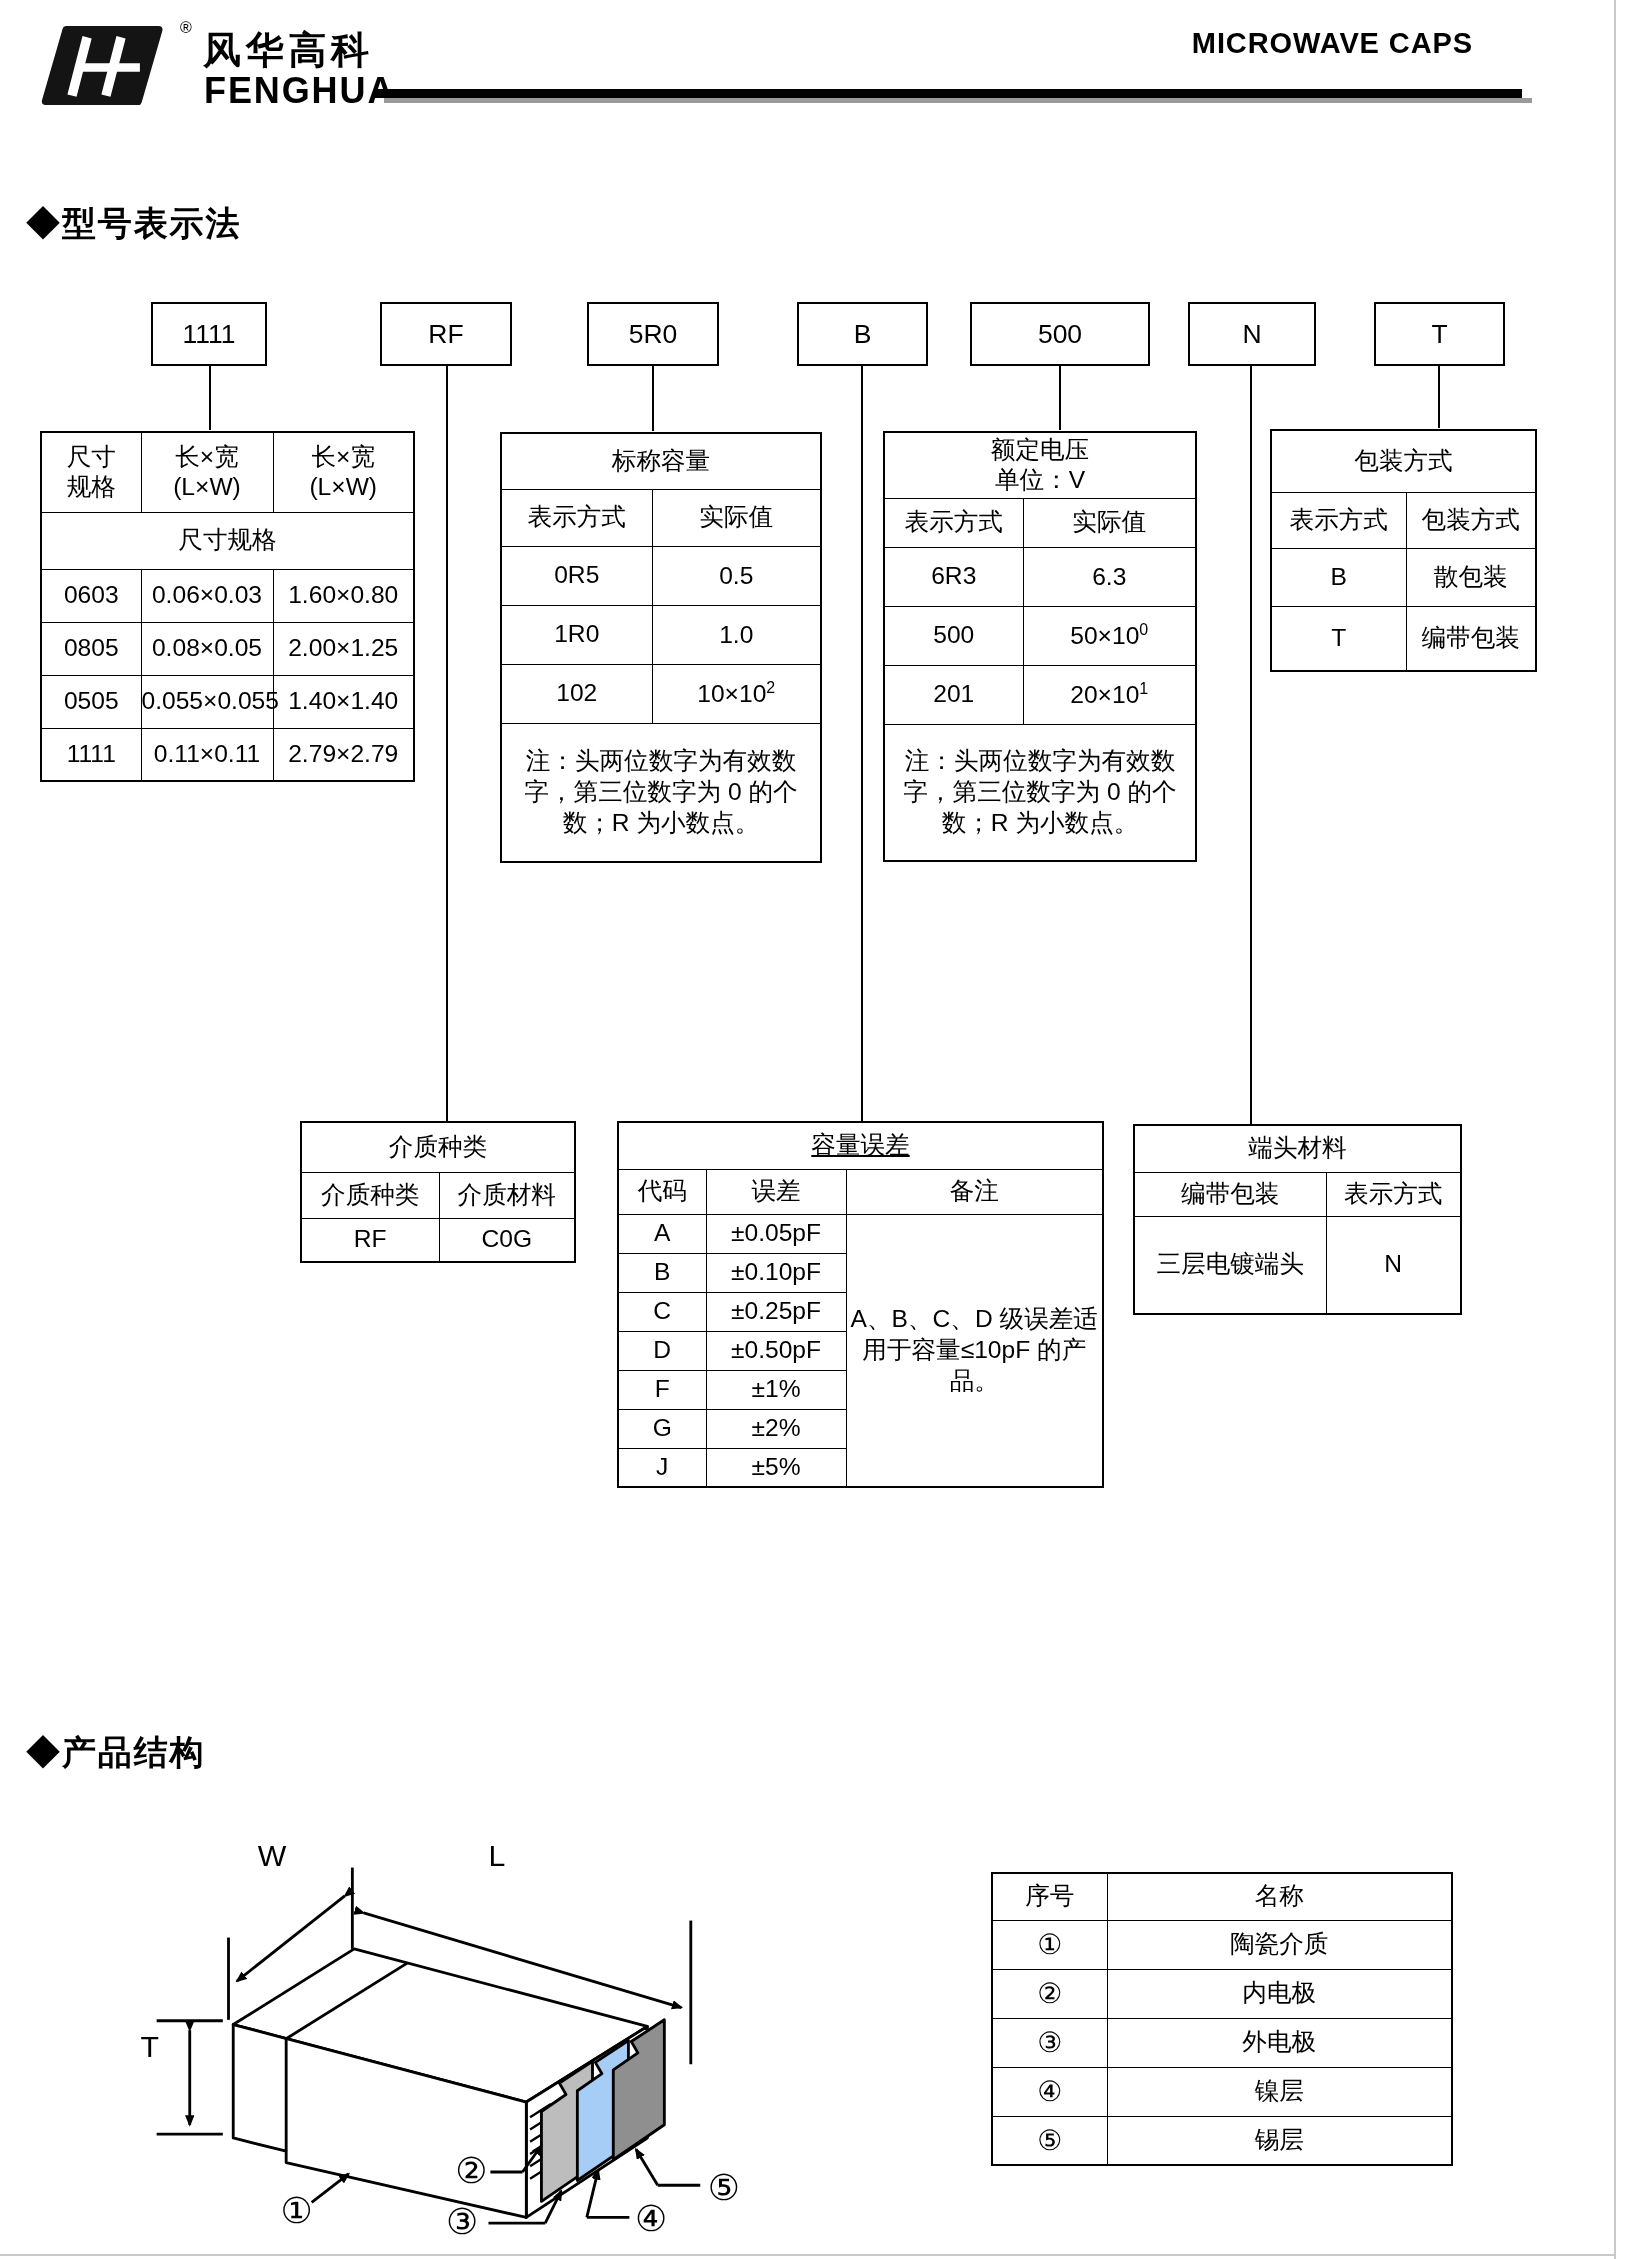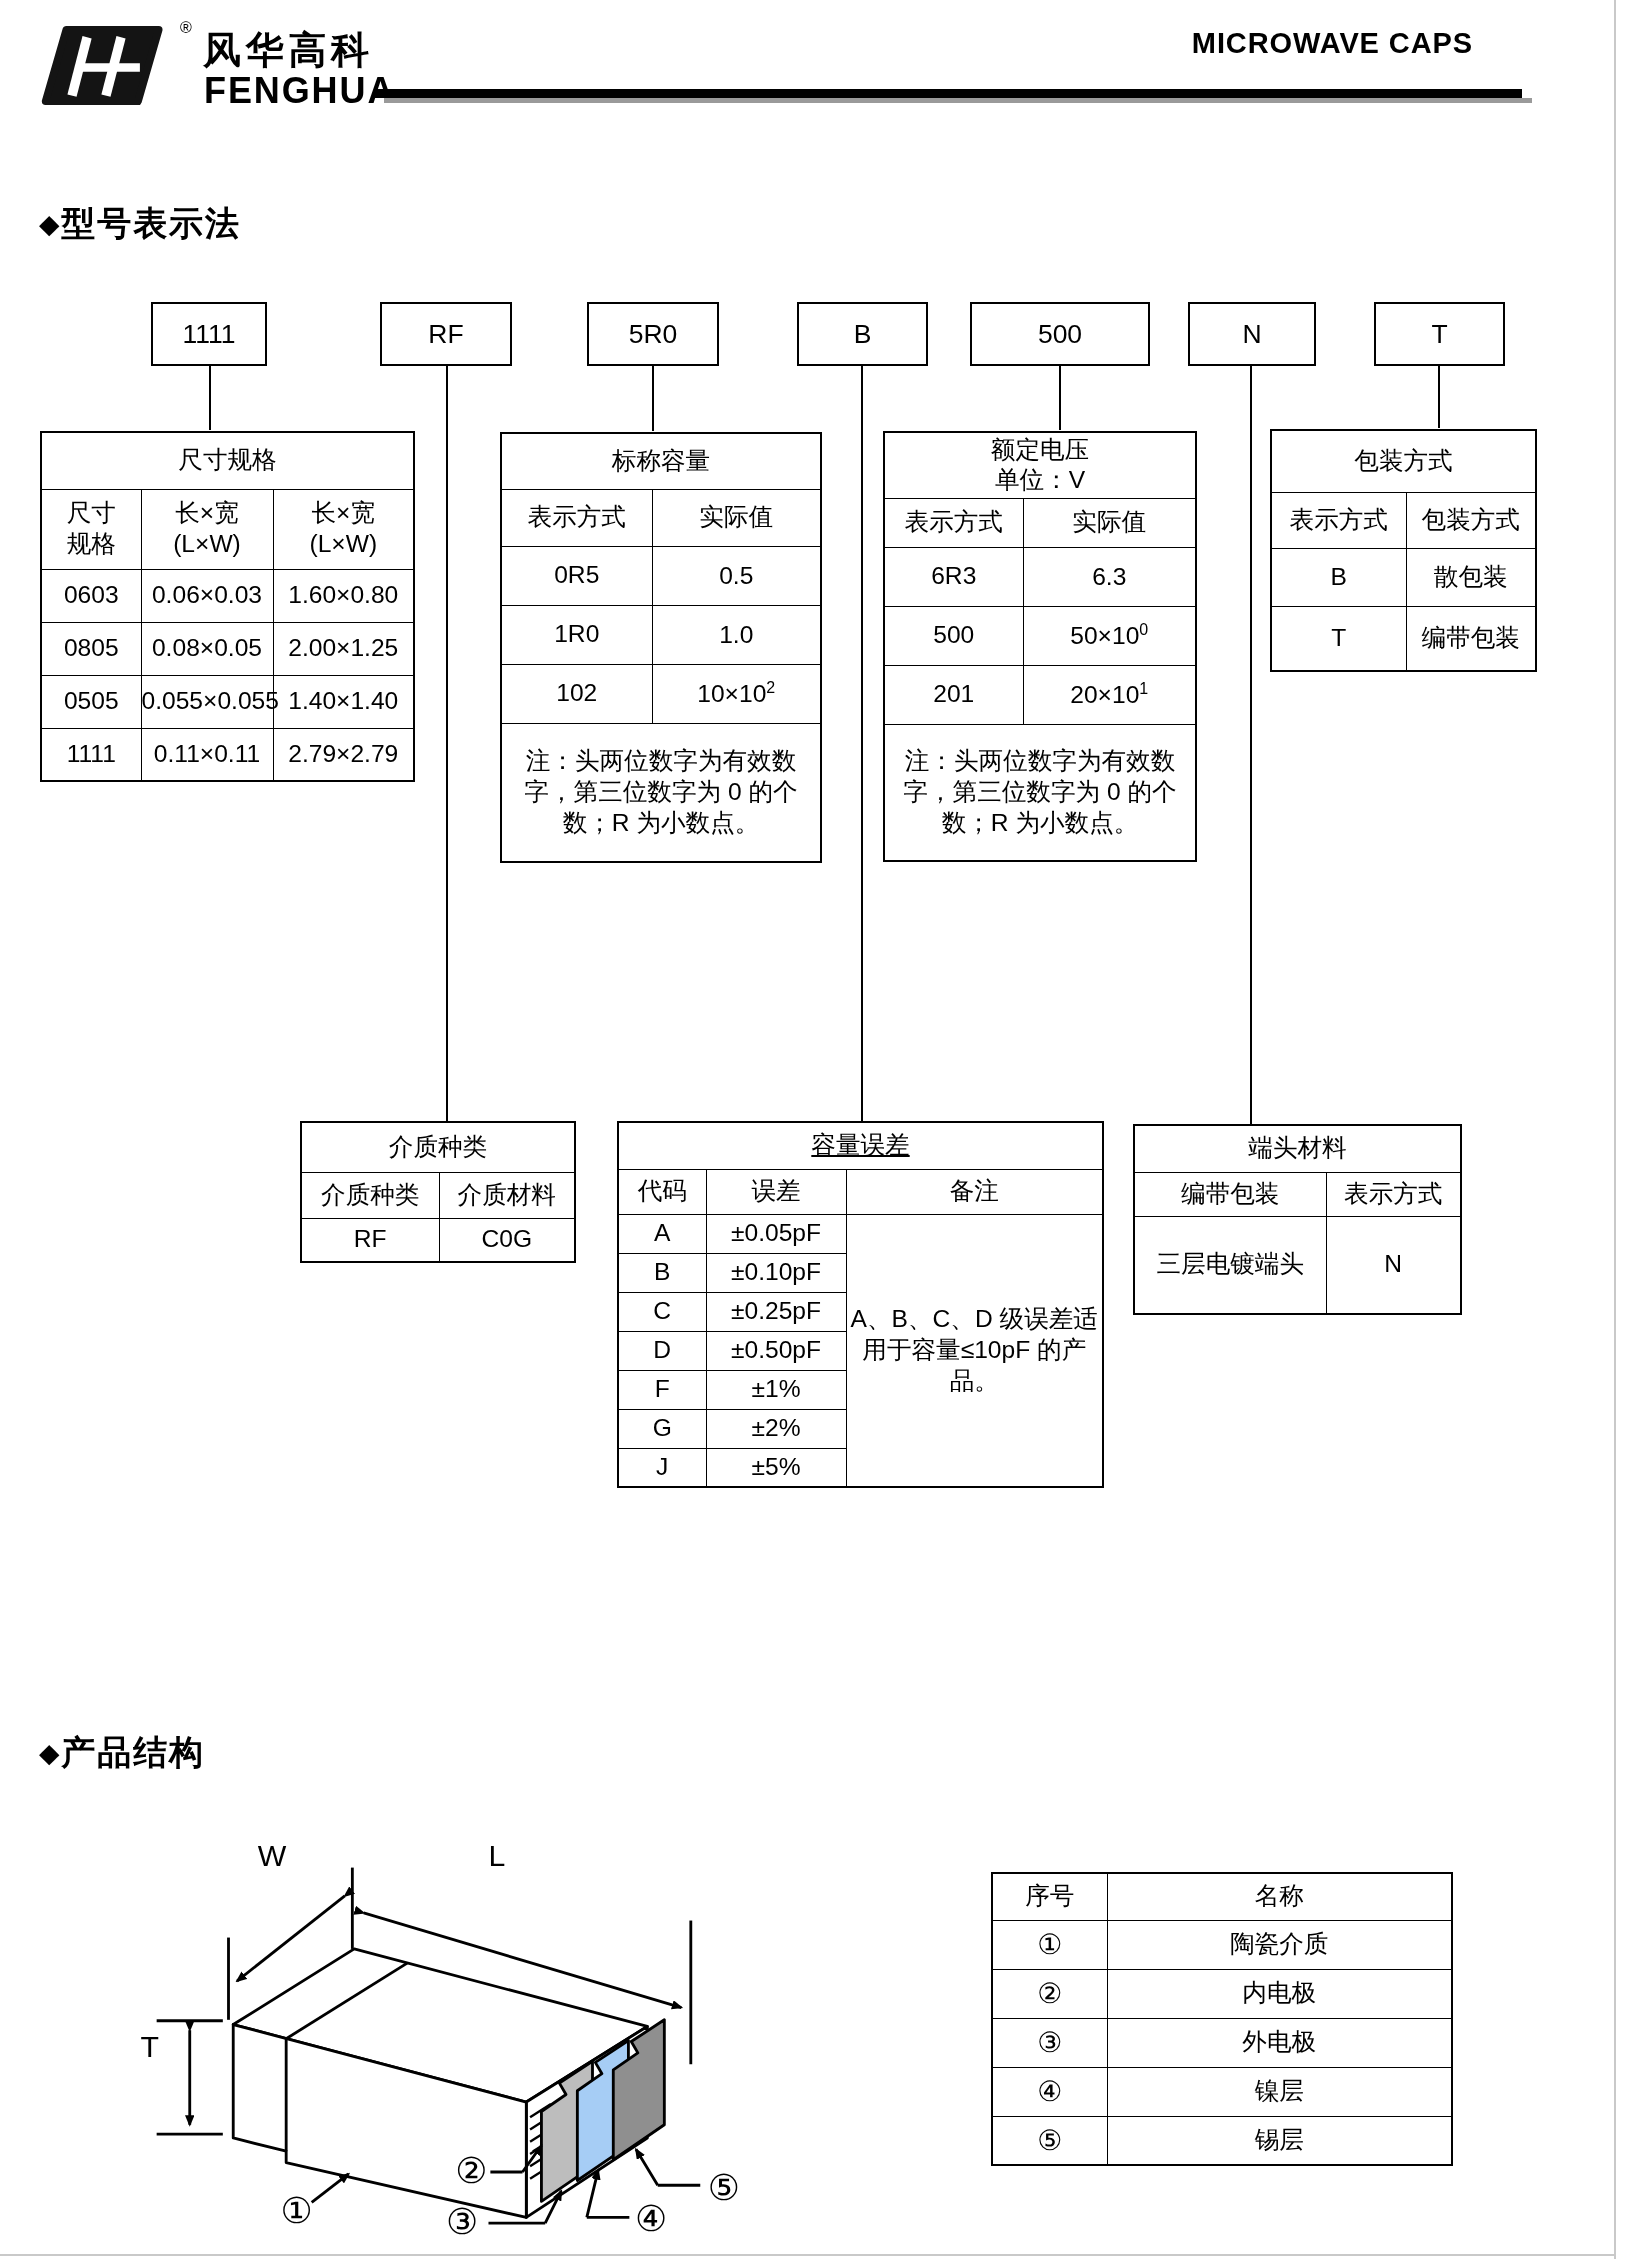--- a/index.html
+++ b/index.html
@@ -6,21 +6,21 @@
   body{width:1631px;height:2260px;position:relative;font-family:"Liberation Sans",sans-serif;color:#000;overflow:hidden;}
   .abs{position:absolute;}
   
   .logo-cn{position:absolute;left:203px;top:24.6px;font-size:38px;font-weight:bold;letter-spacing:4.7px;}
   .logo-en{position:absolute;left:204px;top:70px;font-size:36px;font-weight:bold;letter-spacing:1.9px;}
   .reg{position:absolute;left:180px;top:19px;font-size:16px;}
   .page-title{position:absolute;left:1041px;top:26.5px;width:432px;text-align:right;font-size:29px;font-weight:bold;letter-spacing:0.9px;}
   .rule-black{position:absolute;left:374px;top:89px;width:1148px;height:8.5px;background:#000;}
   .rule-shadow{position:absolute;left:384px;top:98px;width:1148px;height:4.7px;background:#9a9a9a;}
   
-  .sec-title{position:absolute;left:39px;font-size:34px;font-weight:bold;letter-spacing:1.9px;font-family:Liberation Mono, monospace;}
+  .sec-title{position:absolute;left:26px;font-size:34px;font-weight:bold;letter-spacing:1.9px;}
   
   .pn-box{position:absolute;top:302px;height:64px;border:2.8px solid #000;box-sizing:border-box;
           display:flex;align-items:center;justify-content:center;font-size:26.5px;background:#fff;}
   .vline{position:absolute;width:1.9px;background:#000;}
   
   table{border-collapse:collapse;table-layout:fixed;background:#fff;}
   table.dt{border:2.8px solid #000;}
   table.dt td{border:1.9px solid #000;text-align:center;vertical-align:middle;font-size:24.6px;padding:0;line-height:1.25;}
   td.note{text-align:left;padding:9.5px 15px;font-size:24px;line-height:1.55;}
   td.remark{text-align:left;padding:7.6px 13.2px;font-size:24px;line-height:1.55;margin-top:44px;}
@@ -64,37 +64,37 @@
 <div class="vline" style="left:1250px;top:366px;height:758px;"></div>
 <div class="vline" style="left:1438px;top:366px;height:62px;"></div>
 
 <table class="dt abs" style="left:40px;top:431px;width:374px;">
   <colgroup>
       <col style="width:100px">
       <col style="width:132px">
       <col style="width:141px">
     </colgroup>
   <tbody>
-      <tr style="height:57px;">
-        <td colspan="3">尺寸规格</td>
-      </tr>
-  <tr style="height:80px;">
+      <tr style="height:80px;">
     <td>
           <div>尺寸</div>
           <div>规格</div>
         </td>
     <td>
           <div>长×宽</div>
           <div>(L×W)</div>
         </td>
     <td>
           <div>长×宽</div>
           <div>(L×W)</div>
         </td>
   </tr>
+  <tr style="height:57px;">
+        <td colspan="3">尺寸规格</td>
+      </tr>
   <tr style="height:53px;padding-left:24px;">
     <td>0603</td>
         <td>0.06×0.03</td>
         <td>1.60×0.80</td>
       </tr>
   <tr style="height:53px;">
     <td>0805</td>
         <td>0.08×0.05</td>
         <td>2.00×1.25</td>
       </tr>

